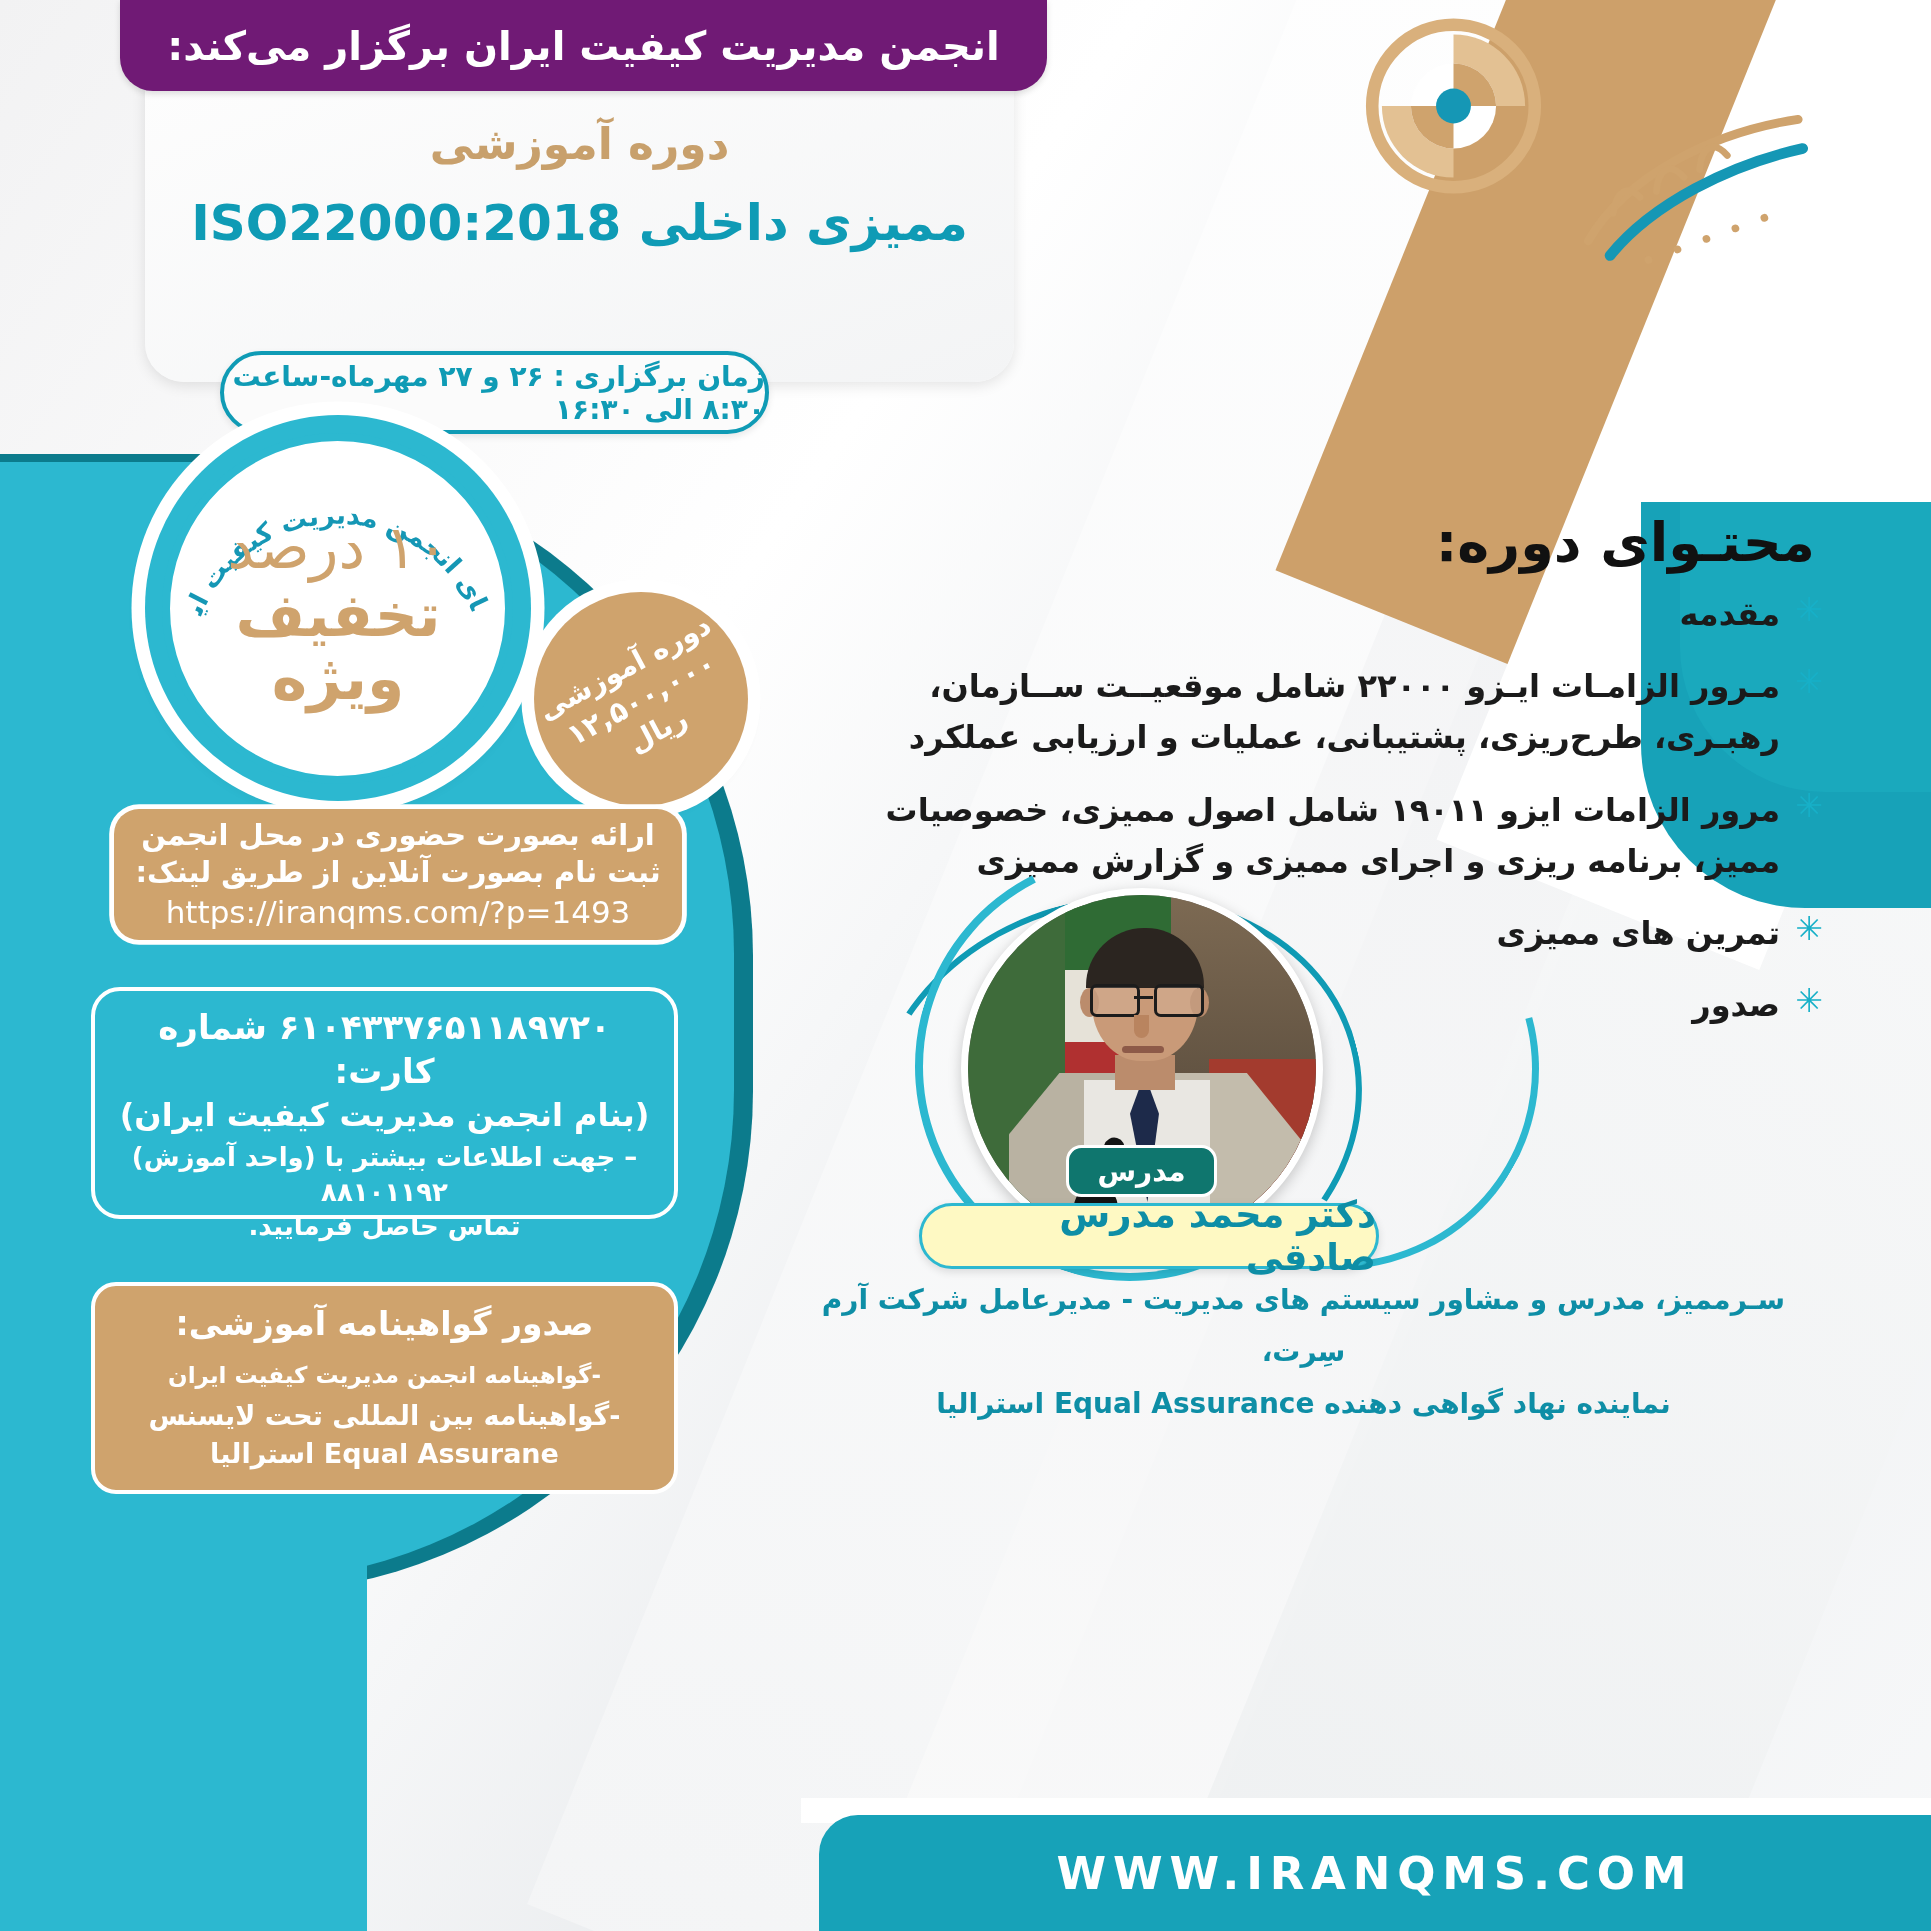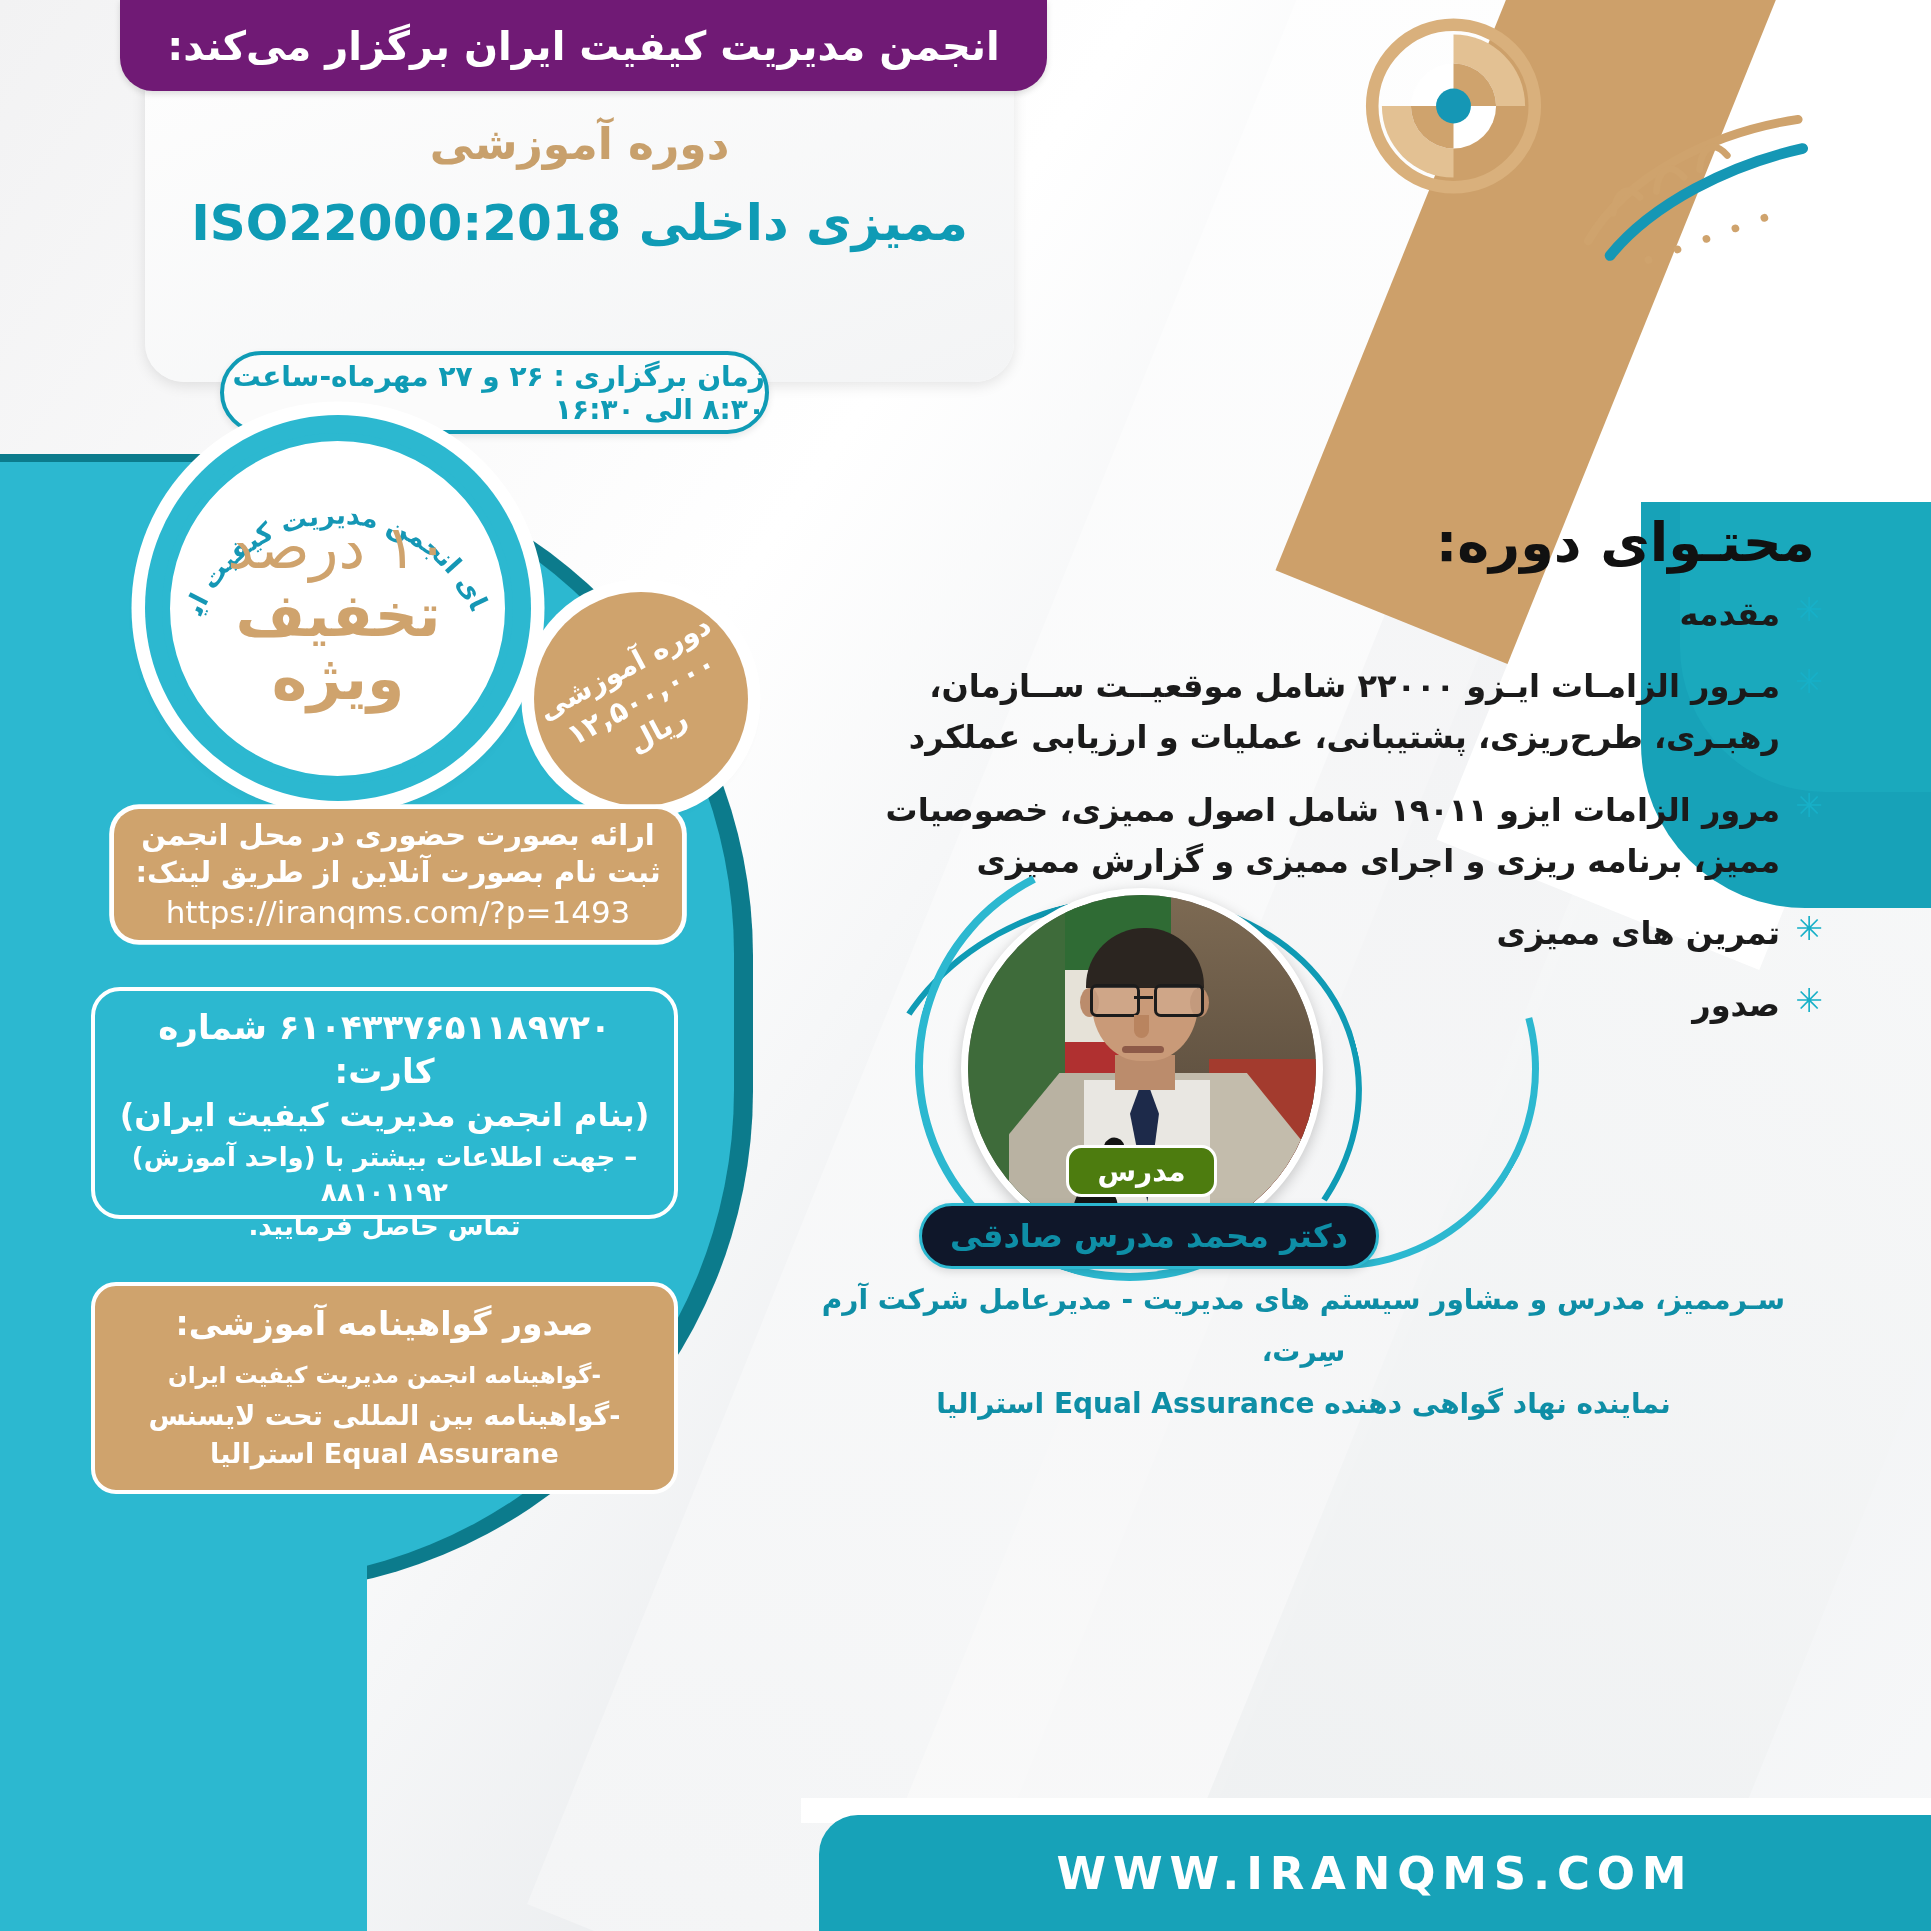--- a/index.html
+++ b/index.html
@@ -219,29 +219,29 @@
   .ph-jack-l{left:41px;top:178px;width:126px;height:170px;background:#b9b2a2;
     clip-path:polygon(40% 0,100% 0,100% 100%,0 100%,0 36%);}
   .ph-jack-r{left:189px;top:178px;width:145px;height:170px;background:#c3bcac;
     clip-path:polygon(0 0,62% 0,100% 40%,100% 100%,0 100%);}
   .ph-mic{left:124px;top:241px;width:21px;height:106px;background:#141414;border-radius:10.6px;transform:rotate(16deg);}
   .ph-mic2{left:104px;top:290px;width:44px;height:58px;background:#141414;border-radius:23px;transform:rotate(16deg);}
 
   
   .badge-modares{
     position:absolute;left:1066px;top:1145px;width:145px;height:46px;
-    background:#4d7c0f;border:3.9px solid #ffffff;border-radius:15.4px;
+    background:#0f766e;border:3.9px solid #ffffff;border-radius:15.4px;
     display:flex;align-items:center;justify-content:center;
     color:#ffffff;font-size:28px;font-weight:bold;
   }
   .name-pill{
     position:absolute;left:919px;top:1203px;width:454px;height:60px;
-    background:#0f172a;border:3.9px solid #2cb8d0;border-radius:33px;
-    display:flex;align-items:center;justify-content:center;
-    color:#0e8ea6;font-size:32px;font-weight:bold;
+    background:#fef9c3;border:3.9px solid #2cb8d0;border-radius:33px;
+    display:flex;align-items:center;justify-content:center;
+    color:#0e8ea6;font-size:37px;font-weight:bold;
     box-shadow:0 2.9px 8.7px rgba(0,0,0,.12);
   }
   .instructor-bio{
     position:absolute;right:116px;top:1274px;width:1023px;
     text-align:center;color:#0e8ea6;font-size:28px;font-weight:bold;line-height:1.85;
   }
   .bio-l3{direction:rtl;}
 
   
   .footer{

